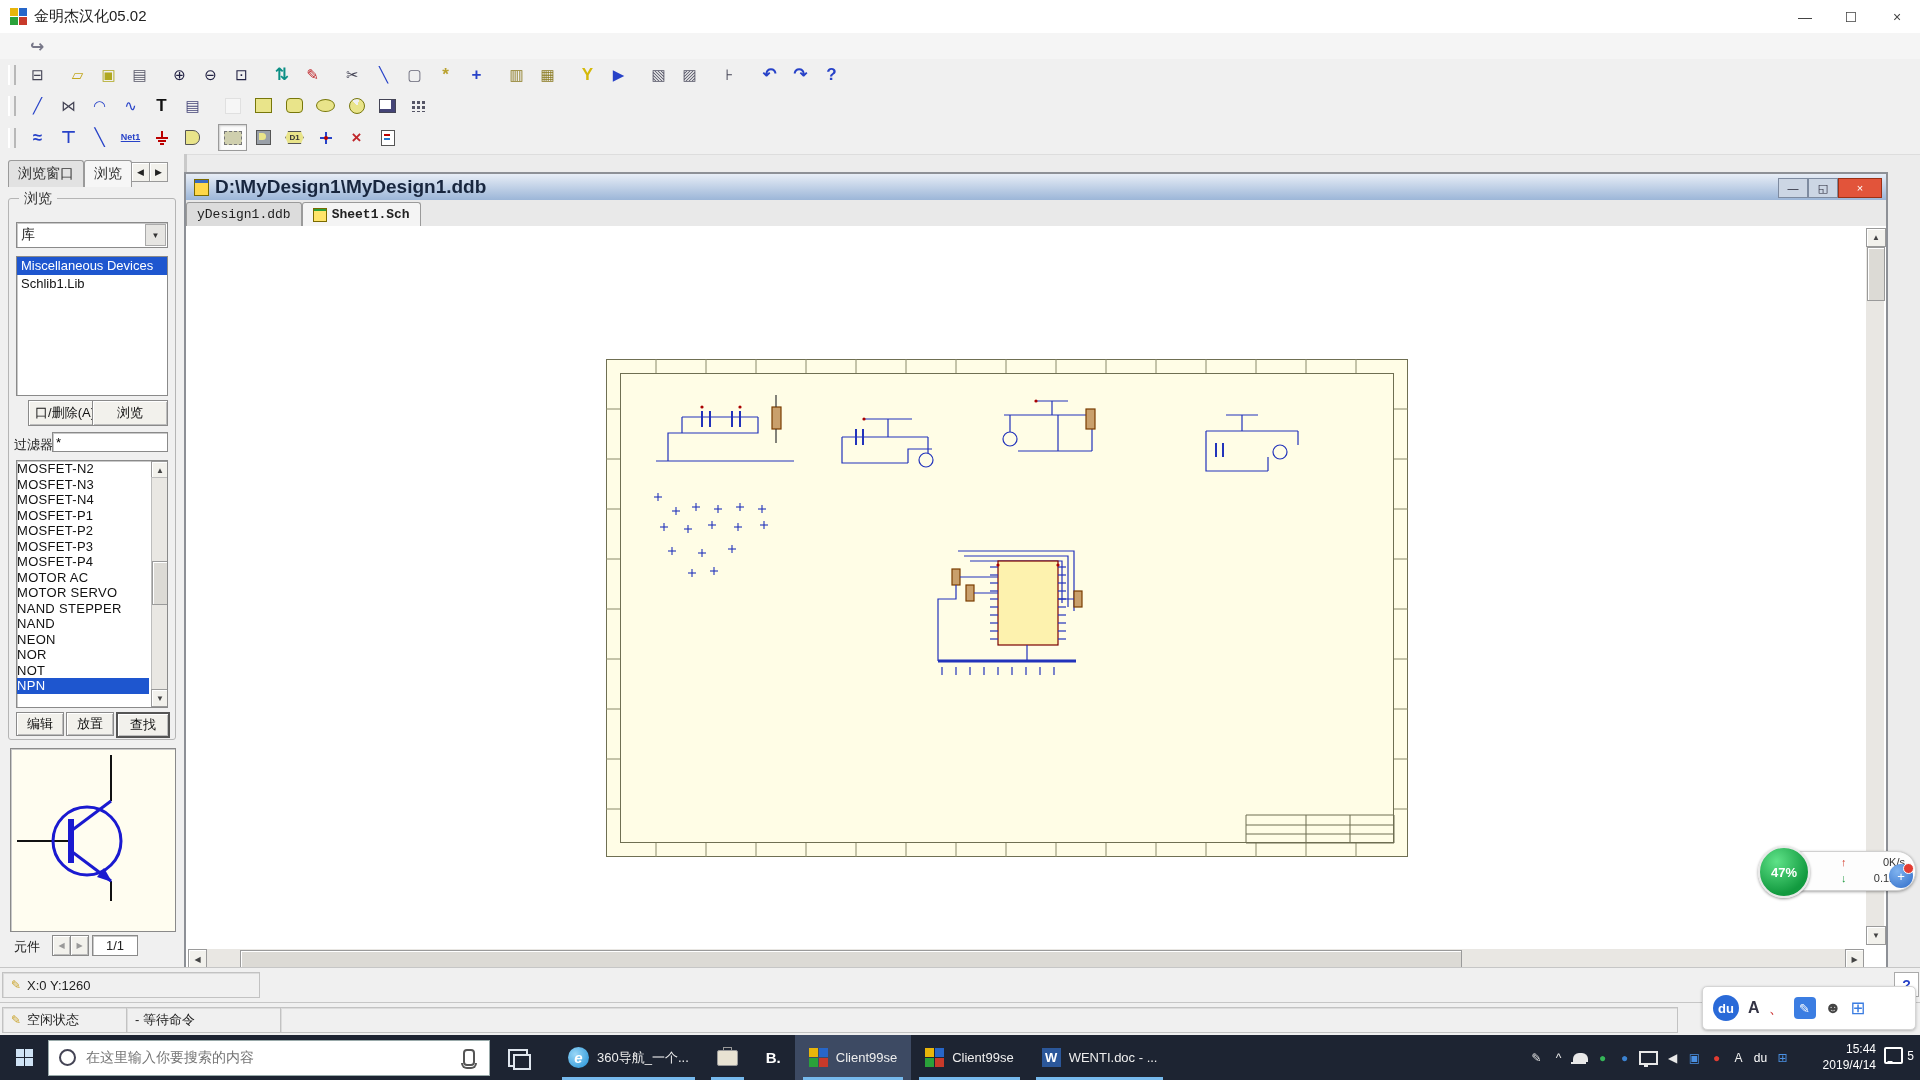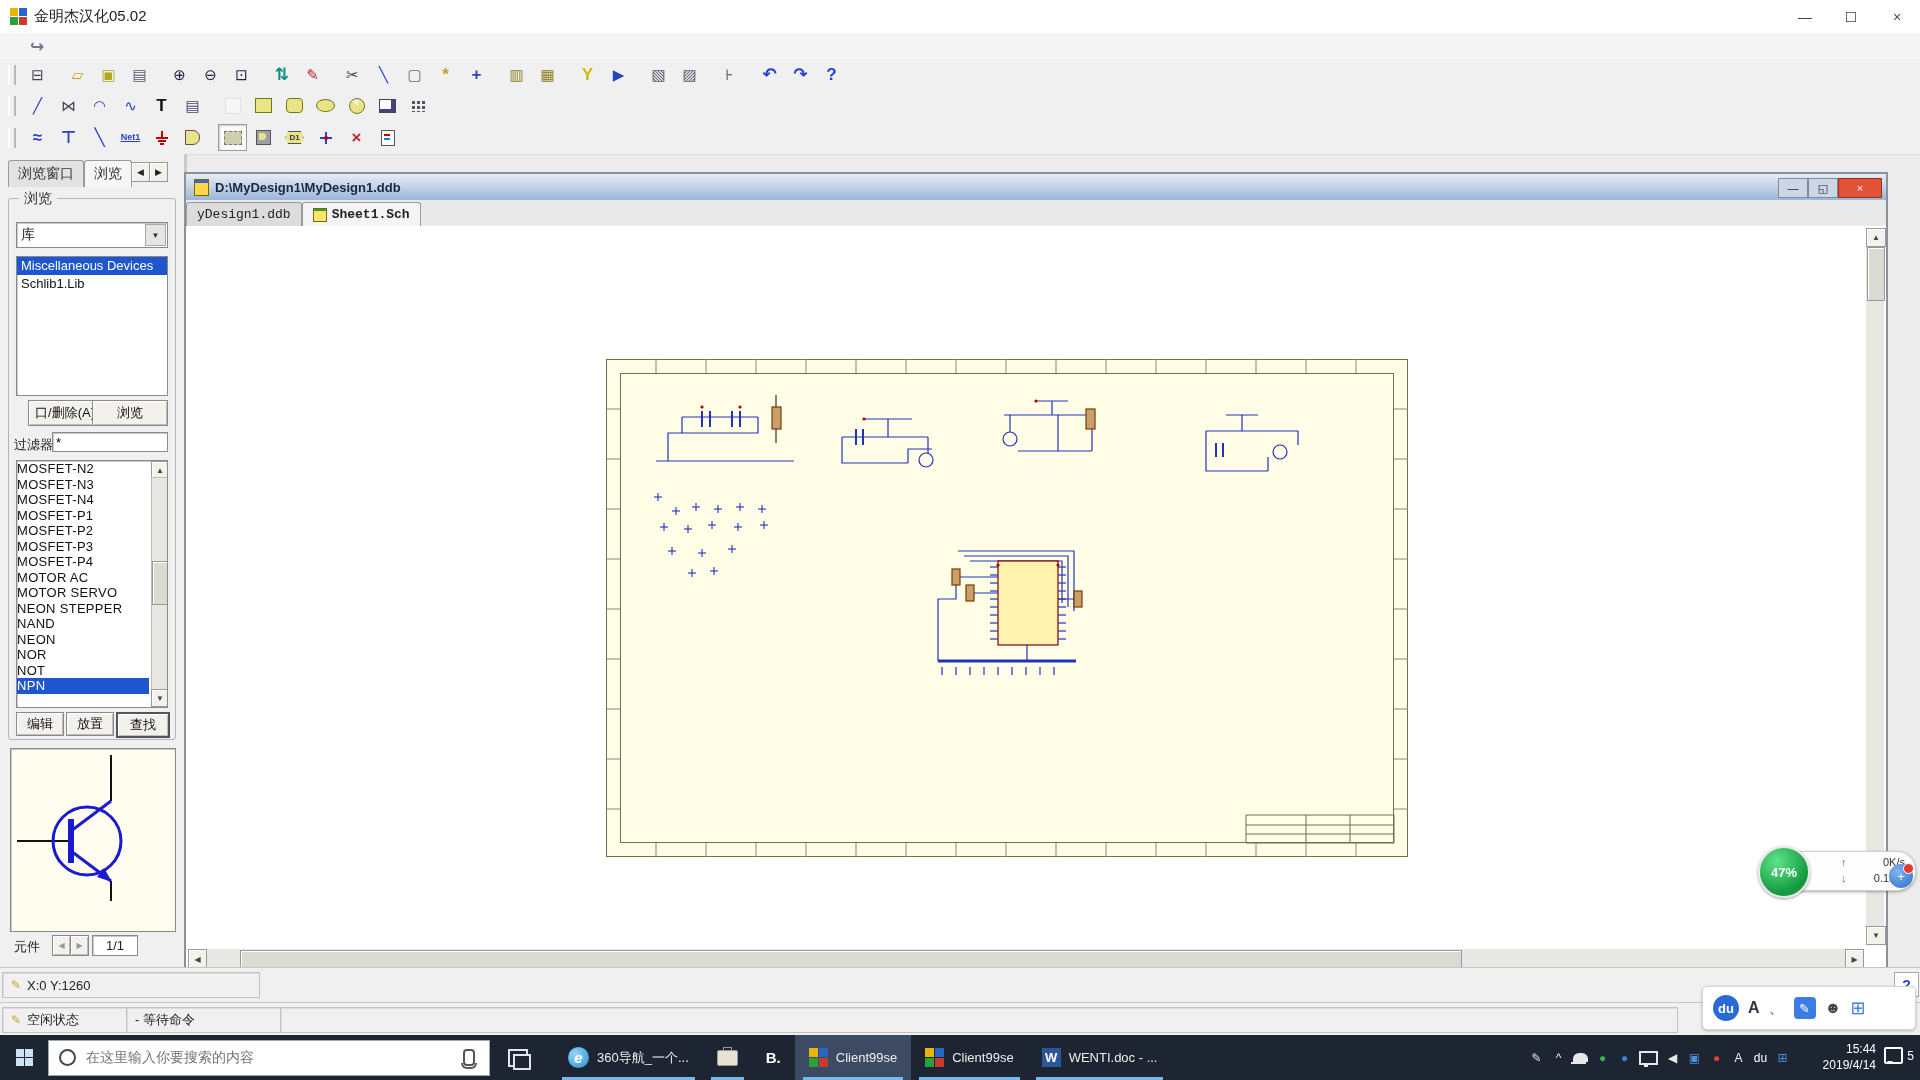--- a/index.html
+++ b/index.html
@@ -71,21 +71,21 @@
   .cp-item.sel{background:#1e56cf;color:#fff}
   .btn3d{background:#f2f1ec;border:1px solid #8a8a8a;box-shadow:inset 1px 1px 0 #fff,inset -1px -1px 0 #bdbdbd;
          font-size:13px;display:flex;align-items:center;justify-content:center;color:#111}
   .scroll-track{background:#e9e7e3;border:1px solid #bdbdbd}
   .scroll-btn{background:#f2f1ec;border:1px solid #9a9a9a;box-shadow:inset 1px 1px 0 #fff;display:flex;align-items:center;justify-content:center;font-size:8px;color:#444}
   .scroll-thumb{background:#dcdad5;border:1px solid #9a9a9a;box-shadow:inset 1px 1px 0 #fff}
   
   #mdi{left:184px;top:172px;width:1700px;height:795px;border:2px solid #8d9096;background:#fff}
   #mdi-titlebar{left:0;top:0;width:100%;height:26px;background:linear-gradient(#e7edf6,#9cb6d8);display:flex;align-items:center}
   #mdi-doc-icon{width:13px;height:15px;margin:0 6px 0 8px;background:#ffd84a;border:1px solid #7a6a00;box-shadow:inset 0 3px 0 #3a6ac0}
-  #mdi-title{font-size:13px;font-weight:bold;color:#18263e}
+  #mdi-title{font-size:19px;font-weight:bold;color:#18263e}
   .mdi-ctl{position:absolute;top:4px;width:28px;height:18px;display:flex;align-items:center;justify-content:center;
            font-size:11px;background:#ccd6e4;border:1px solid #7e8ba0;color:#223}
   #mdi-close{background:#e2543a;color:#fff;border-color:#9c3015;width:42px}
   #mdi-tabs{left:0;top:26px;width:100%;height:26px;background:#e9e9e9;display:flex;align-items:flex-end}
   .doctab{height:23px;display:flex;align-items:center;padding:0 10px;font-size:13px;font-family:"Liberation Mono","DejaVu Sans Mono",monospace;
           border:1px solid #9a9a9a;border-bottom:none;border-radius:3px 3px 0 0;background:#dcdcdc;color:#222}
   .doctab.active{background:#f4f4f4;font-weight:bold}
   .sheeticon{width:12px;height:12px;margin-right:5px;background:#ffe46a;border:1px solid #7a6a00;box-shadow:inset 0 2px 0 #2aa13a}
   
   #status1{left:0;top:967px;width:1920px;height:35px;background:#f0f0f0;border-top:1px solid #c6c6c6}
@@ -373,21 +373,21 @@
     <div id="comp-list" style="position:absolute;left:0;top:0;width:132px">
         <div class="cp-item">MOSFET-N2</div>
         <div class="cp-item">MOSFET-N3</div>
         <div class="cp-item">MOSFET-N4</div>
         <div class="cp-item">MOSFET-P1</div>
         <div class="cp-item">MOSFET-P2</div>
         <div class="cp-item">MOSFET-P3</div>
         <div class="cp-item">MOSFET-P4</div>
         <div class="cp-item">MOTOR AC</div>
         <div class="cp-item">MOTOR SERVO</div>
-        <div class="cp-item">NEON STEPPER</div>
+        <div class="cp-item">NAND STEPPER</div>
         <div class="cp-item">NAND</div>
         <div class="cp-item">NEON</div>
         <div class="cp-item">NOR</div>
         <div class="cp-item">NOT</div>
         <div class="cp-item sel">NPN</div>
       </div>
     <div class="abs" style="right:0;top:0;width:16px;height:244px">
       <div class="scroll-btn abs" style="left:0;top:0;width:16px;height:16px">▲</div>
       <div class="scroll-track abs" style="left:0;top:16px;width:16px;height:212px"></div>
       <div class="scroll-thumb abs" style="left:1px;top:100px;width:14px;height:42px"></div>

